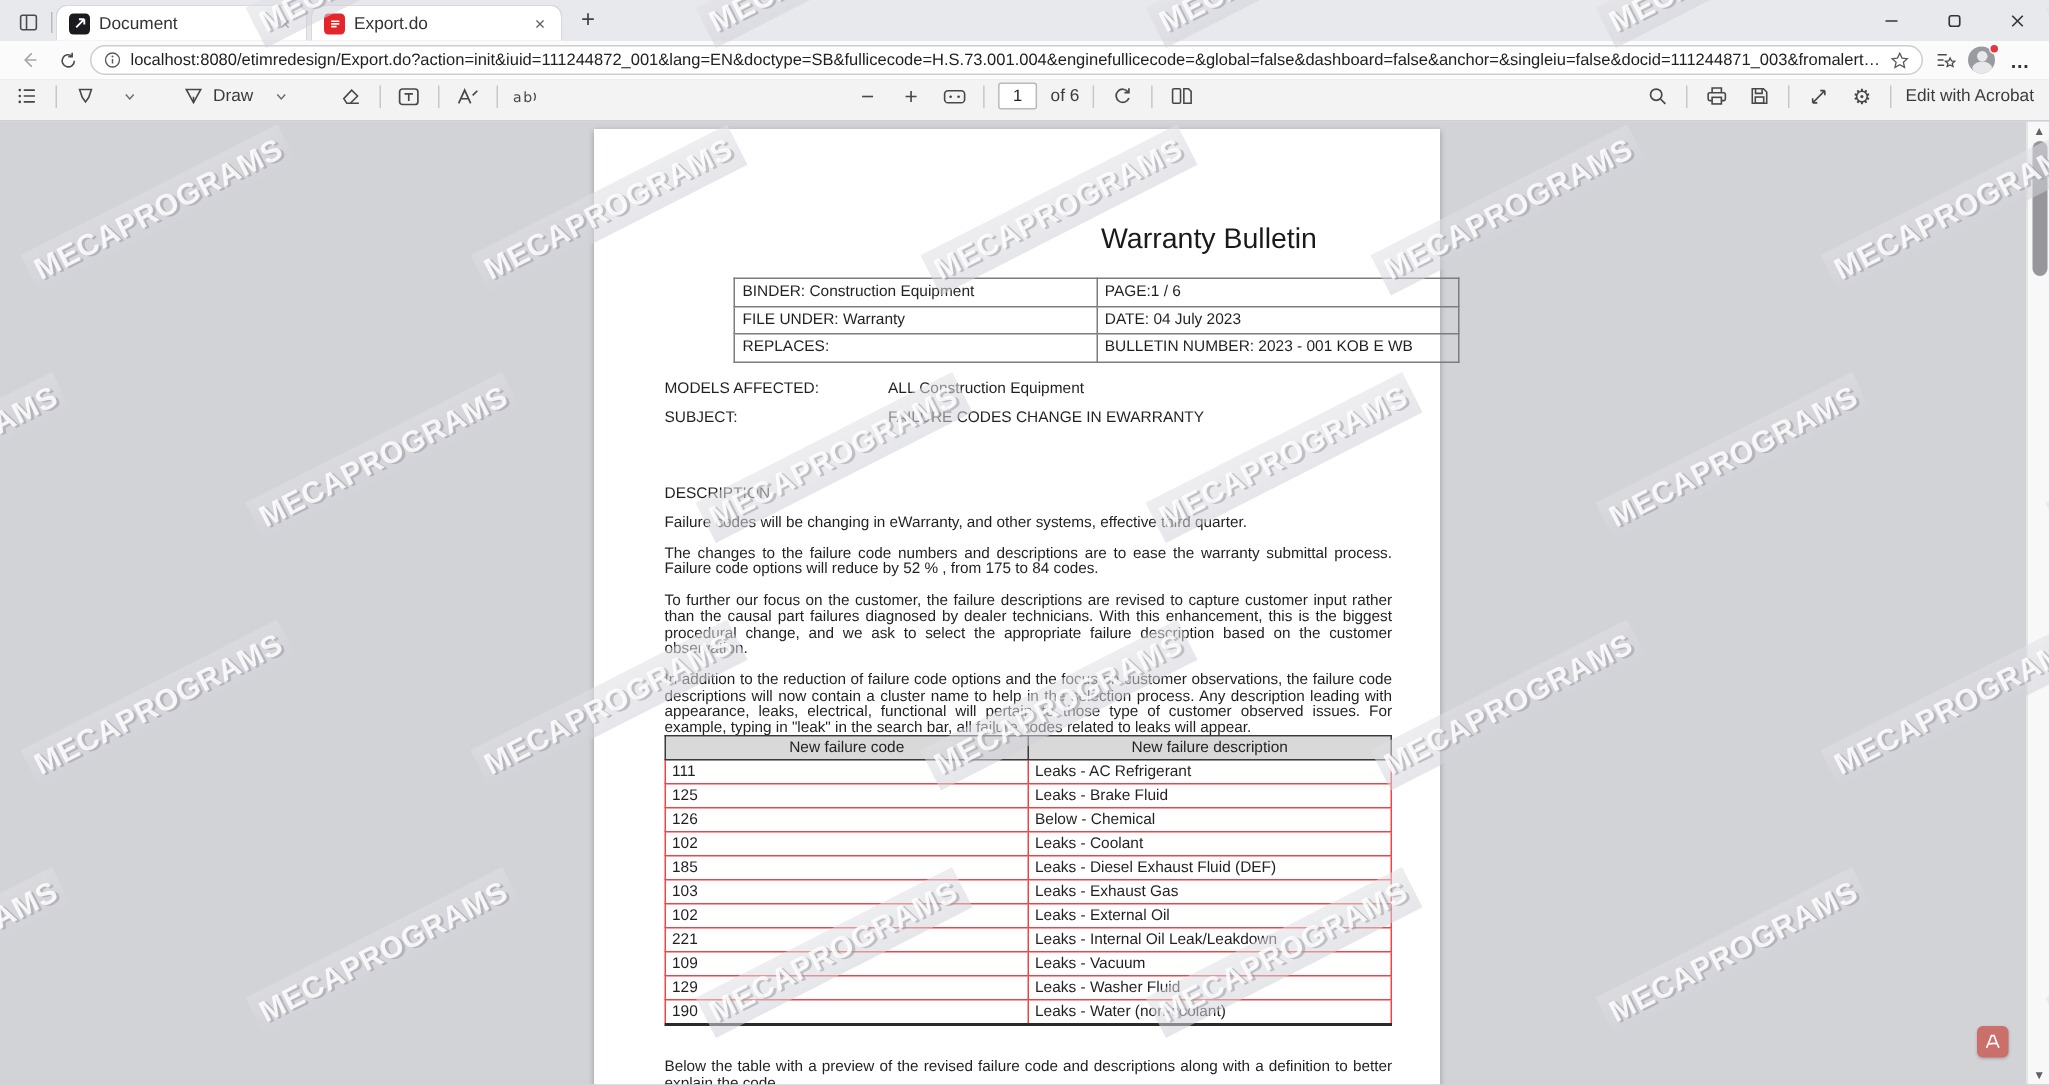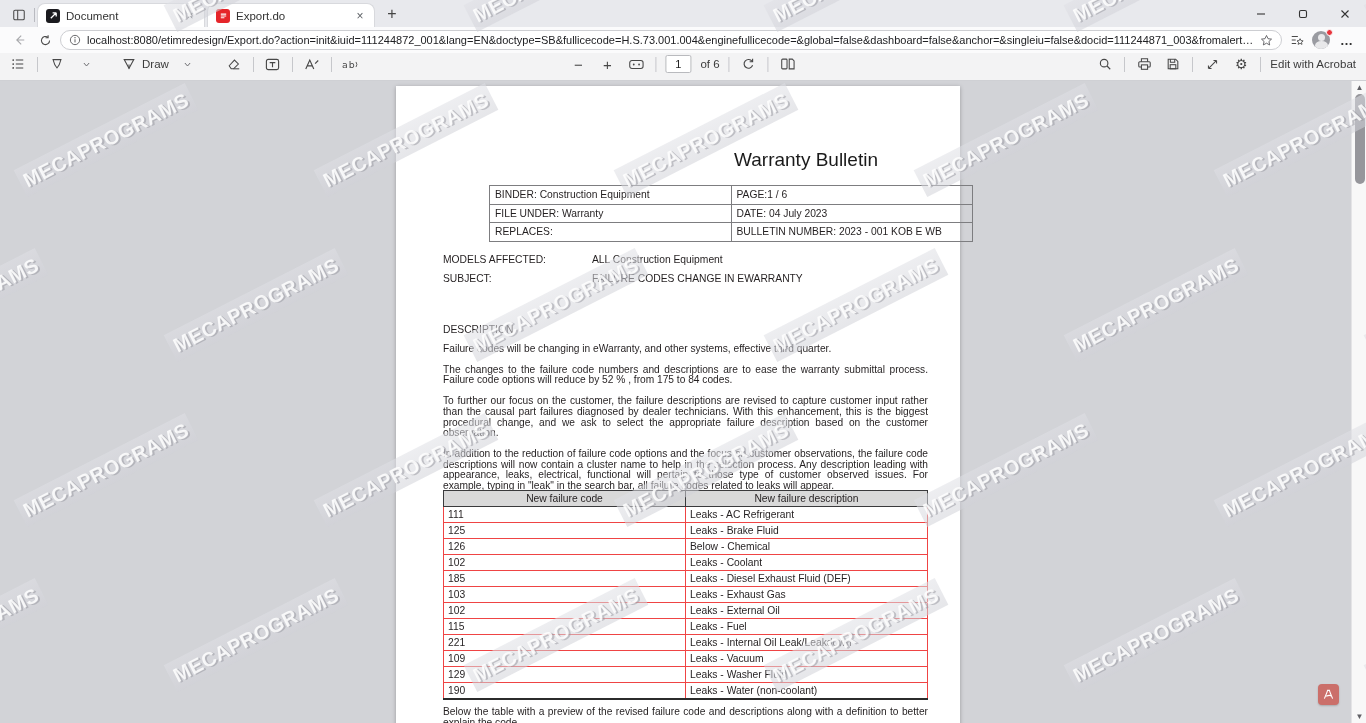--- a/index.html
+++ b/index.html
@@ -368,24 +368,20 @@
             <td>185</td>
             <td>Leaks - Diesel Exhaust Fluid (DEF)</td>
           </tr>
           <tr>
             <td>103</td>
             <td>Leaks - Exhaust Gas</td>
           </tr>
           <tr>
             <td>102</td>
             <td>Leaks - External Oil</td>
-          </tr>
-          <tr>
-            <td>115</td>
-            <td>Leaks - Fuel</td>
           </tr>
           <tr>
             <td>221</td>
             <td>Leaks - Internal Oil Leak/Leakdown</td>
           </tr>
           <tr>
             <td>109</td>
             <td>Leaks - Vacuum</td>
           </tr>
           <tr>

